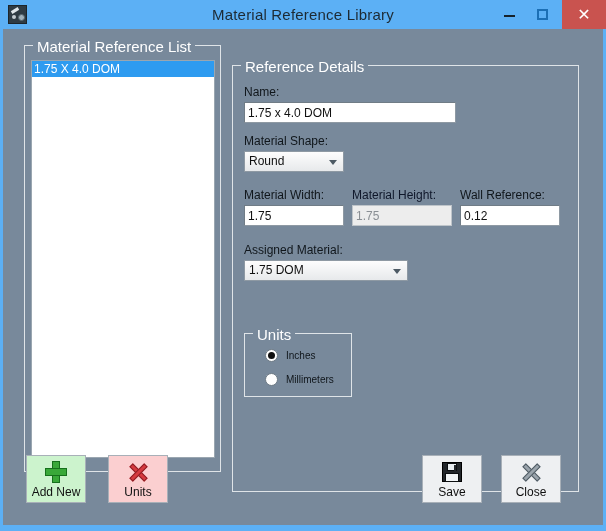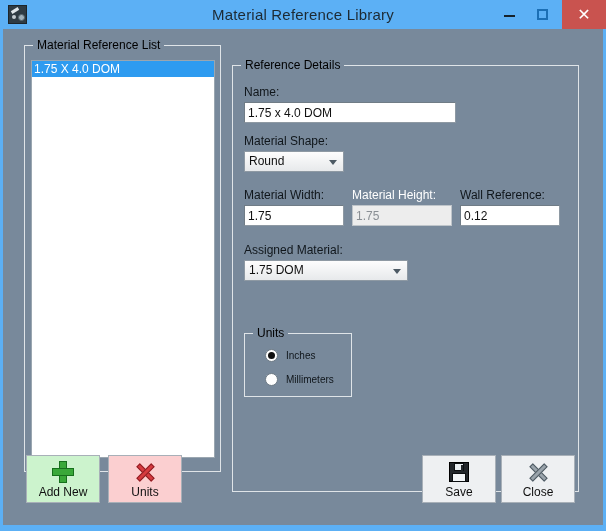--- a/index.html
+++ b/index.html
@@ -125,22 +125,22 @@
     position: absolute;
     border: 1px solid #dfe4e8;
     box-sizing: border-box;
   }
   .groupbox > .gb-title {
     position: absolute;
     top: -8px;
     left: 8px;
     padding: 0 4px;
     background: #78899b;
-    font-size: 12px;
-    color: #000000;
+    font-size: 15px;
+    color: #ffffff;
     white-space: nowrap;
   }
 
   #gb-list {
     left: 21px; top: 16px;
     width: 197px; height: 427px;
   }
   #gb-details {
     left: 229px; top: 16px;
     width: 347px; height: 427px; margin-top: 20px;
@@ -174,21 +174,21 @@
     color: #ffffff;
   }
 
   
   .fld-label {
     position: absolute;
     font-size: 12px;
     color: #10161b;
     white-space: nowrap;
   }
-  .fld-label.disabled { color: #ffffff; }
+  .fld-label.disabled { color: #0f172a; }
 
   
   .txt {
     position: absolute;
     height: 21px;
     box-sizing: border-box;
     background: #ffffff;
     border: 1px solid #8e99a3;
     border-top-color: #707c86;
     border-left-color: #707c86;
@@ -261,21 +261,21 @@
     position: absolute;
     left: 21px; top: 0;
     line-height: 15px;
     font-size: 10px;
     color: #10161b;
   }
 
   
   .imgbtn {
     position: absolute;
-    width: 74px;
+    width: 60px;
     height: 48px;
     box-sizing: border-box;
     border: 1px solid #a8b0b8;
     background: #eef0f2;
     cursor: default;
     padding: 8px;
     font-family: "Liberation Sans", sans-serif;
   }
   .imgbtn .btn-caption {
     position: absolute;

